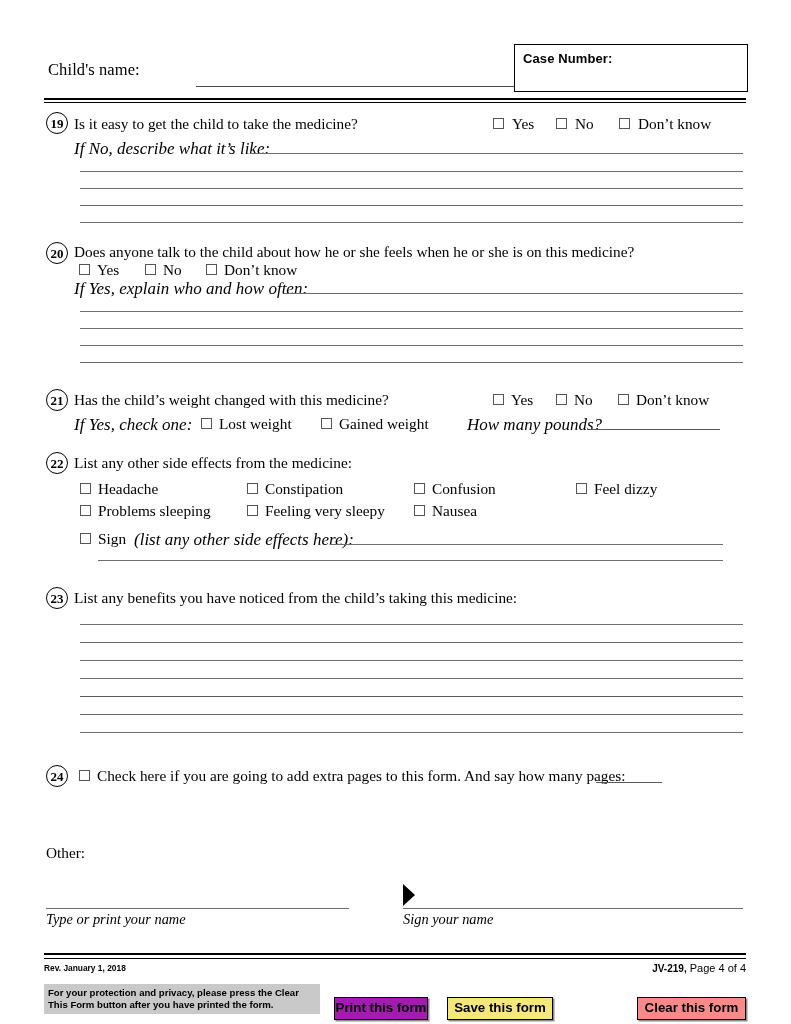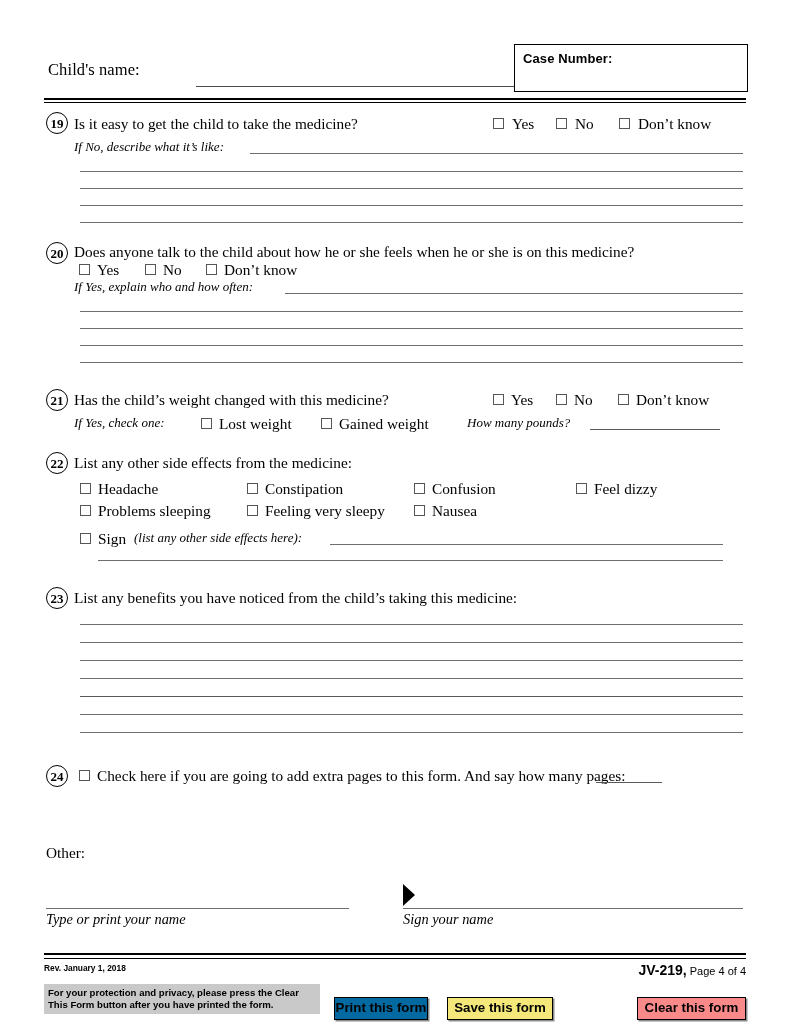--- a/index.html
+++ b/index.html
@@ -21,40 +21,40 @@
   .hdr-rule-thick{position:absolute;left:44px;top:98px;width:702px;height:0;
     border-bottom:2.4px solid #000;}
   .hdr-rule-thin{position:absolute;left:44px;top:102px;width:702px;height:0;
     border-bottom:1px solid #000;}
 
   
   .qnum{position:absolute;width:22px;height:22px;border:1.3px solid #000;border-radius:50%;
     font-family:"Liberation Serif",serif;font-weight:bold;font-size:13px;
     text-align:center;line-height:21px;box-sizing:border-box;}
   .qtext{position:absolute;font-size:15.3px;white-space:nowrap;}
-  .qital{position:absolute;font-size:13px;font-style:italic;white-space:nowrap;}
+  .qital{position:absolute;font-size:17px;font-style:italic;white-space:nowrap;}
   .cb{position:absolute;width:11px;height:11px;border:1.1px solid #55565a;
     background:#fff;box-sizing:border-box;}
   .cblbl{position:absolute;font-size:15.3px;white-space:nowrap;}
   .wline{position:absolute;height:0;border-bottom:1.3px solid #6e6e6e;}
   .wline-d{position:absolute;height:0;border-bottom:1.6px solid #5a5a5a;}
 
   
   .ftr-rule-thick{position:absolute;left:44px;top:953px;width:702px;height:0;
     border-bottom:2.4px solid #000;}
   .ftr-rule-thin{position:absolute;left:44px;top:958px;width:702px;height:0;
     border-bottom:1px solid #000;}
   .rev{position:absolute;left:44px;top:963px;font-family:"Liberation Sans",sans-serif;
     font-size:8.4px;font-weight:bold;}
   .ftitle{position:absolute;left:0;top:960px;width:791px;text-align:center;
     font-family:"Liberation Sans",sans-serif;font-size:15.3px;font-weight:bold;
     letter-spacing:.1px;}
   .fform{position:absolute;right:45px;top:962px;font-family:"Liberation Sans",sans-serif;
     font-size:11px;text-align:right;white-space:nowrap;}
-  .fform b{font-size:14px;}
+  .fform b{font-size:10px;}
   .notice{position:absolute;left:44px;top:984px;width:276px;height:30px;background:#c9c9c9;
     font-family:"Liberation Sans",sans-serif;font-size:9.6px;font-weight:bold;
     line-height:12.4px;padding:3px 4px 0 4px;box-sizing:border-box;}
   .btn{position:absolute;font-family:"Liberation Sans",sans-serif;font-size:13.3px;
     font-weight:bold;border:1.6px solid #000;box-sizing:border-box;text-align:center;
     line-height:20px;height:23px;box-shadow:1.5px 1.5px 0 rgba(0,0,0,.45);cursor:pointer;}
 </style>
 </head>
 <body>
 
@@ -165,17 +165,17 @@
   </svg>
   <div class="wline" style="left:403px;top:908px;width:340px;"></div>
   <div class="qital" style="left:403px;top:911px;font-size:14.4px;">Sign your name</div>
 
   <div class="ftr-rule-thick"></div>
   <div class="ftr-rule-thin"></div>
   <div class="rev">Rev. January 1, 2018</div>
   <div class="fform"><b>JV-219,</b><span> Page 4 of 4</span></div>
   <div class="notice">For your protection and privacy, please press the Clear This Form button after you have printed the form.</div>
 
-  <div class="btn" style="left:334px;top:997px;width:94px;background:#0369a1;">Print this form</div>
+  <div class="btn" style="left:334px;top:997px;width:94px;background:#a21caf;">Print this form</div>
   <div class="btn" style="left:447px;top:997px;width:106px;background:#f5e87a;">Save this form</div>
   <div class="btn" style="left:637px;top:997px;width:109px;background:#fa8a8a;">Clear this form</div>
 
 </div>
 
 </body></html>

